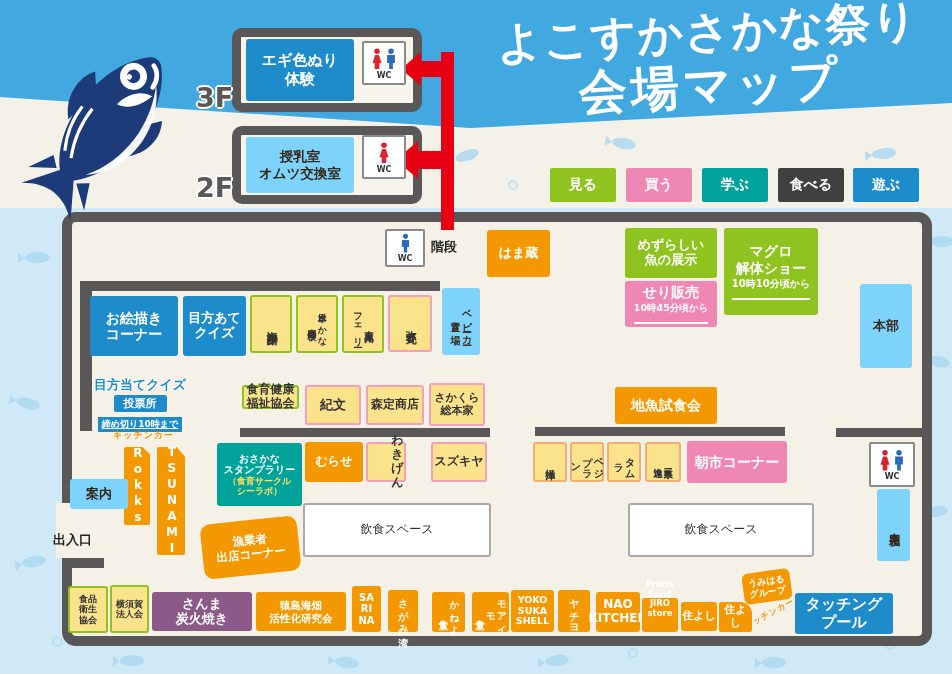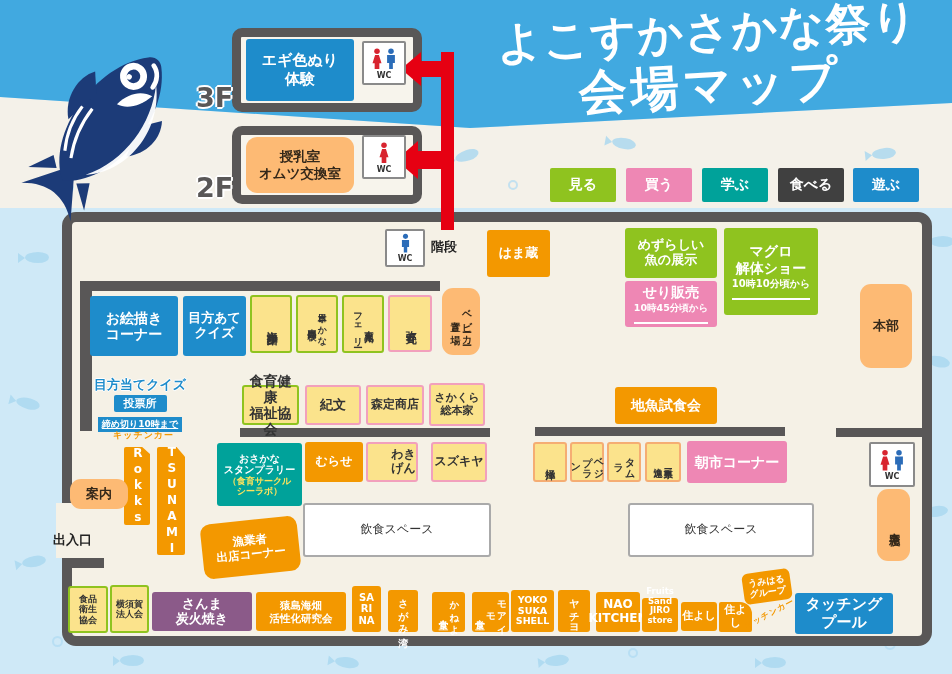--- a/index.html
+++ b/index.html
@@ -47,21 +47,21 @@
   
   .b{position:absolute;display:flex;align-items:center;justify-content:center;text-align:center;
      white-space:pre-line;font-weight:bold;border-radius:3px;box-sizing:border-box;line-height:1.15;z-index:4;}
   .v{writing-mode:vertical-rl;text-orientation:upright;letter-spacing:1px;}
   .orange{background:#F39800;color:#fff;}
   .teal{background:#00A29A;color:#fff;}
   .green{background:#8FC31F;color:#fff;}
   .pink{background:#EE87B4;color:#fff;}
   .blue{background:#1E8CCB;color:#fff;}
   .purple{background:#8B5A89;color:#fff;}
-  .tan{background:#fdba74;color:#34281a;border-radius:11px;}
+  .tan{background:#7dd3fc;color:#34281a;}
   .yg{background:#FBE38C;border:2px solid #8FC31F;color:#333;}
   .yp{background:#FBE38C;border:2px solid #F2A0BC;color:#333;}
   .yo{background:#FBE38C;border:2px solid #F5AD73;color:#333;}
   .wbox{background:#fff;border:2px solid #aaa;color:#333;font-weight:normal;}
   .time{display:block;font-weight:bold;border-bottom:2px solid #fff;padding-bottom:8px;margin-top:2px;line-height:1.2;}
   .flag{clip-path:polygon(0 0,70% 0,100% 9%,100% 100%,0 100%);border-radius:2px;}
   .kc{position:absolute;color:#F39800;font-weight:bold;z-index:4;letter-spacing:1px;}
   .stamp-sub{color:#FFE45C;}
   .vote{position:absolute;z-index:4;text-align:center;width:110px;}
   .vote .vt{color:#1E8CCB;font-weight:bold;font-size:13px;line-height:1.1;
@@ -212,36 +212,36 @@
   <div class="b v yp" style="left:388px;top:295px;width:44px;height:57px;font-size:11px;">弥春丸</div>
   <div class="b v tan" style="left:442px;top:288px;width:38px;height:67px;font-size:10px;">ベビーカー
 置き場</div>
 
   <div class="vote" style="left:85px;top:378px;">
     <div class="vt">目方当てクイズ</div>
     <div><span class="vs">投票所</span></div>
     <div><span class="vn">締め切り10時まで</span></div>
   </div>
 
-  <div class="b yg" style="left:242px;top:385px;width:57px;height:40px;font-size:14px;">食育健康
+  <div class="b yg" style="left:242px;top:385px;width:57px;height:24px;font-size:12px;">食育健康
 福祉協会</div>
   <div class="b yp" style="left:305px;top:385px;width:56px;height:40px;font-size:13px;">紀文</div>
   <div class="b yp" style="left:366px;top:385px;width:58px;height:40px;font-size:12px;">森定商店</div>
   <div class="b yp" style="left:429px;top:383px;width:56px;height:43px;font-size:11px;">さかくら
 総本家</div>
   <div class="b orange" style="left:615px;top:387px;width:102px;height:37px;font-size:14px;">地魚試食会</div>
 
   <div class="b teal" style="left:217px;top:443px;width:85px;height:63px;font-size:10px;flex-direction:column;">
     <span>おさかな
 スタンプラリー</span>
     <span class="stamp-sub" style="font-size:9px;">（食育サークル
 シーラボ）</span>
   </div>
   <div class="b orange" style="left:305px;top:442px;width:58px;height:40px;font-size:12px;">むらせ</div>
-  <div class="b yp" style="left:366px;top:442px;width:52px;height:40px;font-size:12px;padding-left:23px;">わきげん</div>
+  <div class="b yp" style="left:366px;top:442px;width:40px;height:40px;font-size:12px;padding-left:23px;">わきげん</div>
   <div class="b yp" style="left:431px;top:442px;width:56px;height:40px;font-size:12px;">スズキヤ</div>
   <div class="b v yo" style="left:533px;top:442px;width:34px;height:40px;font-size:10px;">極洋</div>
   <div class="b v yo" style="left:570px;top:442px;width:34px;height:40px;font-size:10px;">ベジプラン</div>
   <div class="b v yo" style="left:607px;top:442px;width:34px;height:40px;font-size:10px;">タムラ</div>
   <div class="b v yo" style="left:645px;top:442px;width:36px;height:40px;font-size:9px;">三重県
 漁連</div>
   <div class="b pink" style="left:687px;top:441px;width:100px;height:42px;font-size:14px;">朝市コーナー</div>
   <div class="wcbox" style="left:869px;top:442px;width:46px;height:45px;">
     <div class="row">
       <svg class="pic" width="12" height="23" viewBox="0 0 20 36">
@@ -284,21 +284,21 @@
   <div class="b v orange" style="left:432px;top:592px;width:33px;height:40px;font-size:9.5px;">かねよ
 食堂</div>
   <div class="b v orange" style="left:472px;top:592px;width:37px;height:40px;font-size:9.5px;">モアイモ
 食堂</div>
   <div class="b orange" style="left:511px;top:590px;width:43px;height:42px;font-size:9.5px;">YOKO
 SUKA
 SHELL</div>
   <div class="b v orange" style="left:558px;top:590px;width:32px;height:42px;font-size:10px;">ヤチヨ</div>
   <div class="b orange" style="left:596px;top:592px;width:44px;height:40px;font-size:12px;">NAO
 KITCHEN</div>
-  <div class="b orange" style="left:642px;top:598px;width:36px;height:34px;font-size:8.5px;align-items:flex-end;padding-bottom:6px;">Fruits
+  <div class="b orange" style="left:642px;top:598px;width:36px;height:34px;font-size:8.5px;align-items:flex-end;padding-bottom:13px;">Fruits
 Sand
 JIRO
 store</div>
   <div class="b orange" style="left:681px;top:602px;width:36px;height:29px;font-size:11px;">住よし</div>
   <div class="b orange" style="left:719px;top:602px;width:33px;height:30px;font-size:11px;border-radius:2px 12px 2px 2px;">住よし</div>
   <div class="b orange" style="left:743px;top:571px;width:48px;height:31px;font-size:9px;transform:rotate(-8deg);border-radius:6px;">うみはる
 グループ</div>
   <div class="kc" style="left:742px;top:608px;font-size:8px;transform:rotate(-28deg);">キッチンカー</div>
   <div class="b blue" style="left:795px;top:593px;width:98px;height:41px;font-size:15px;">タッチング
 プール</div>

